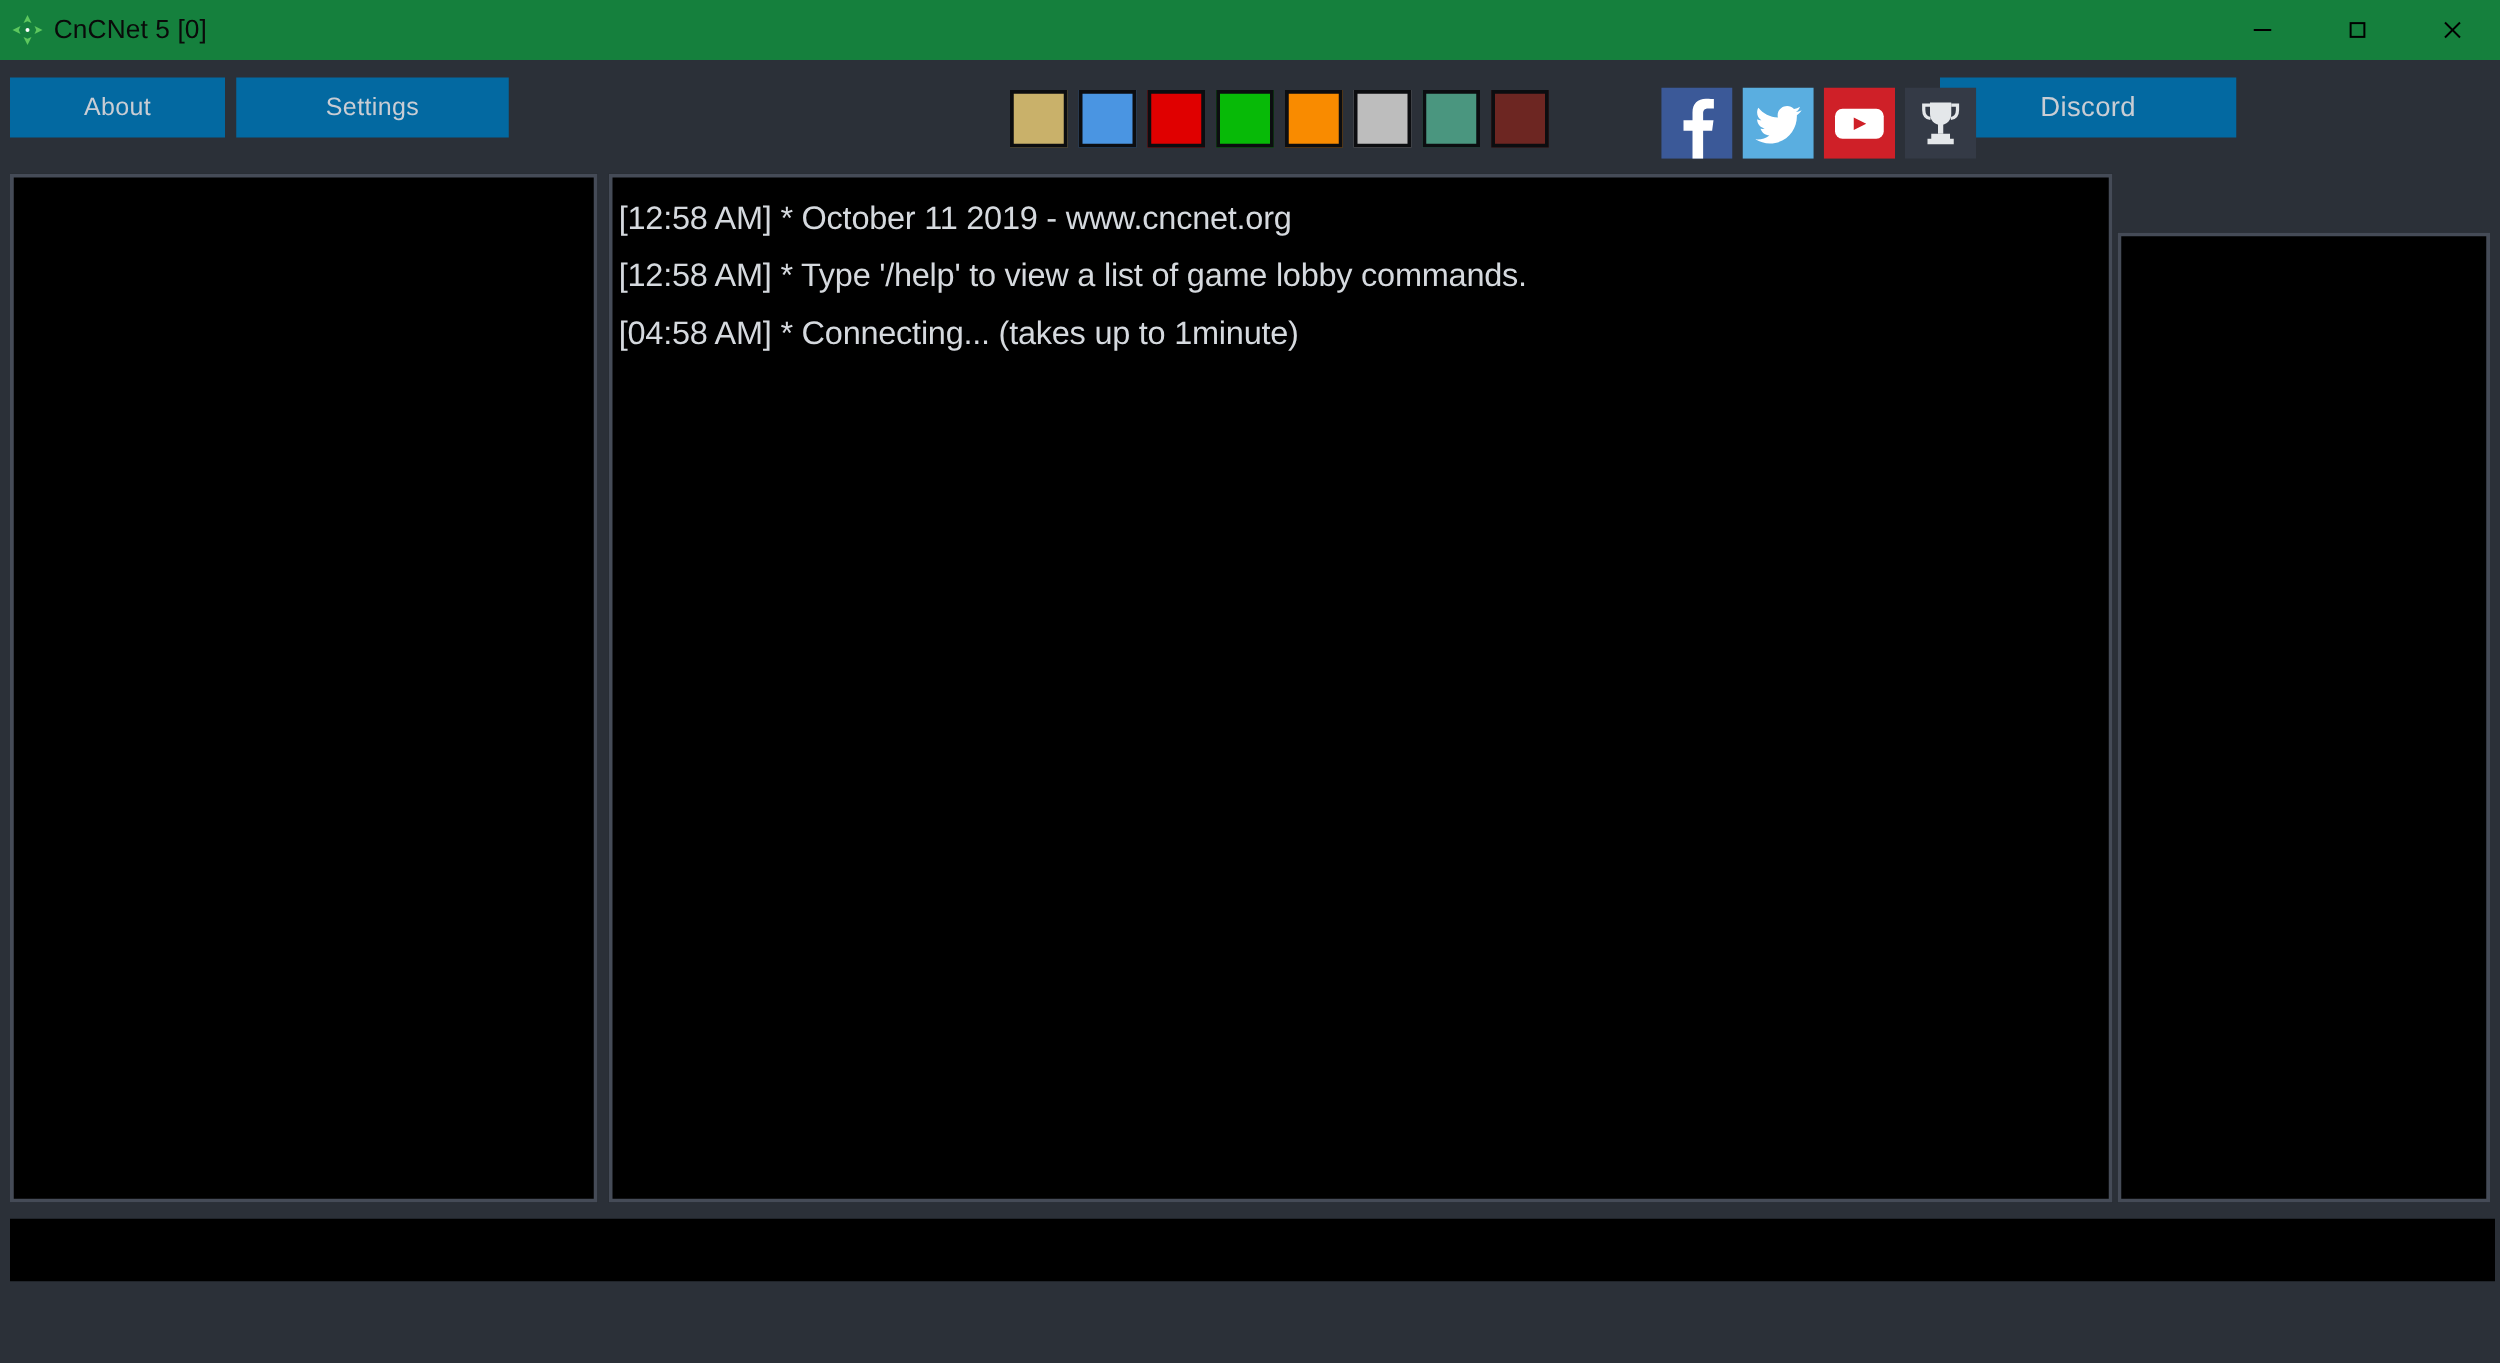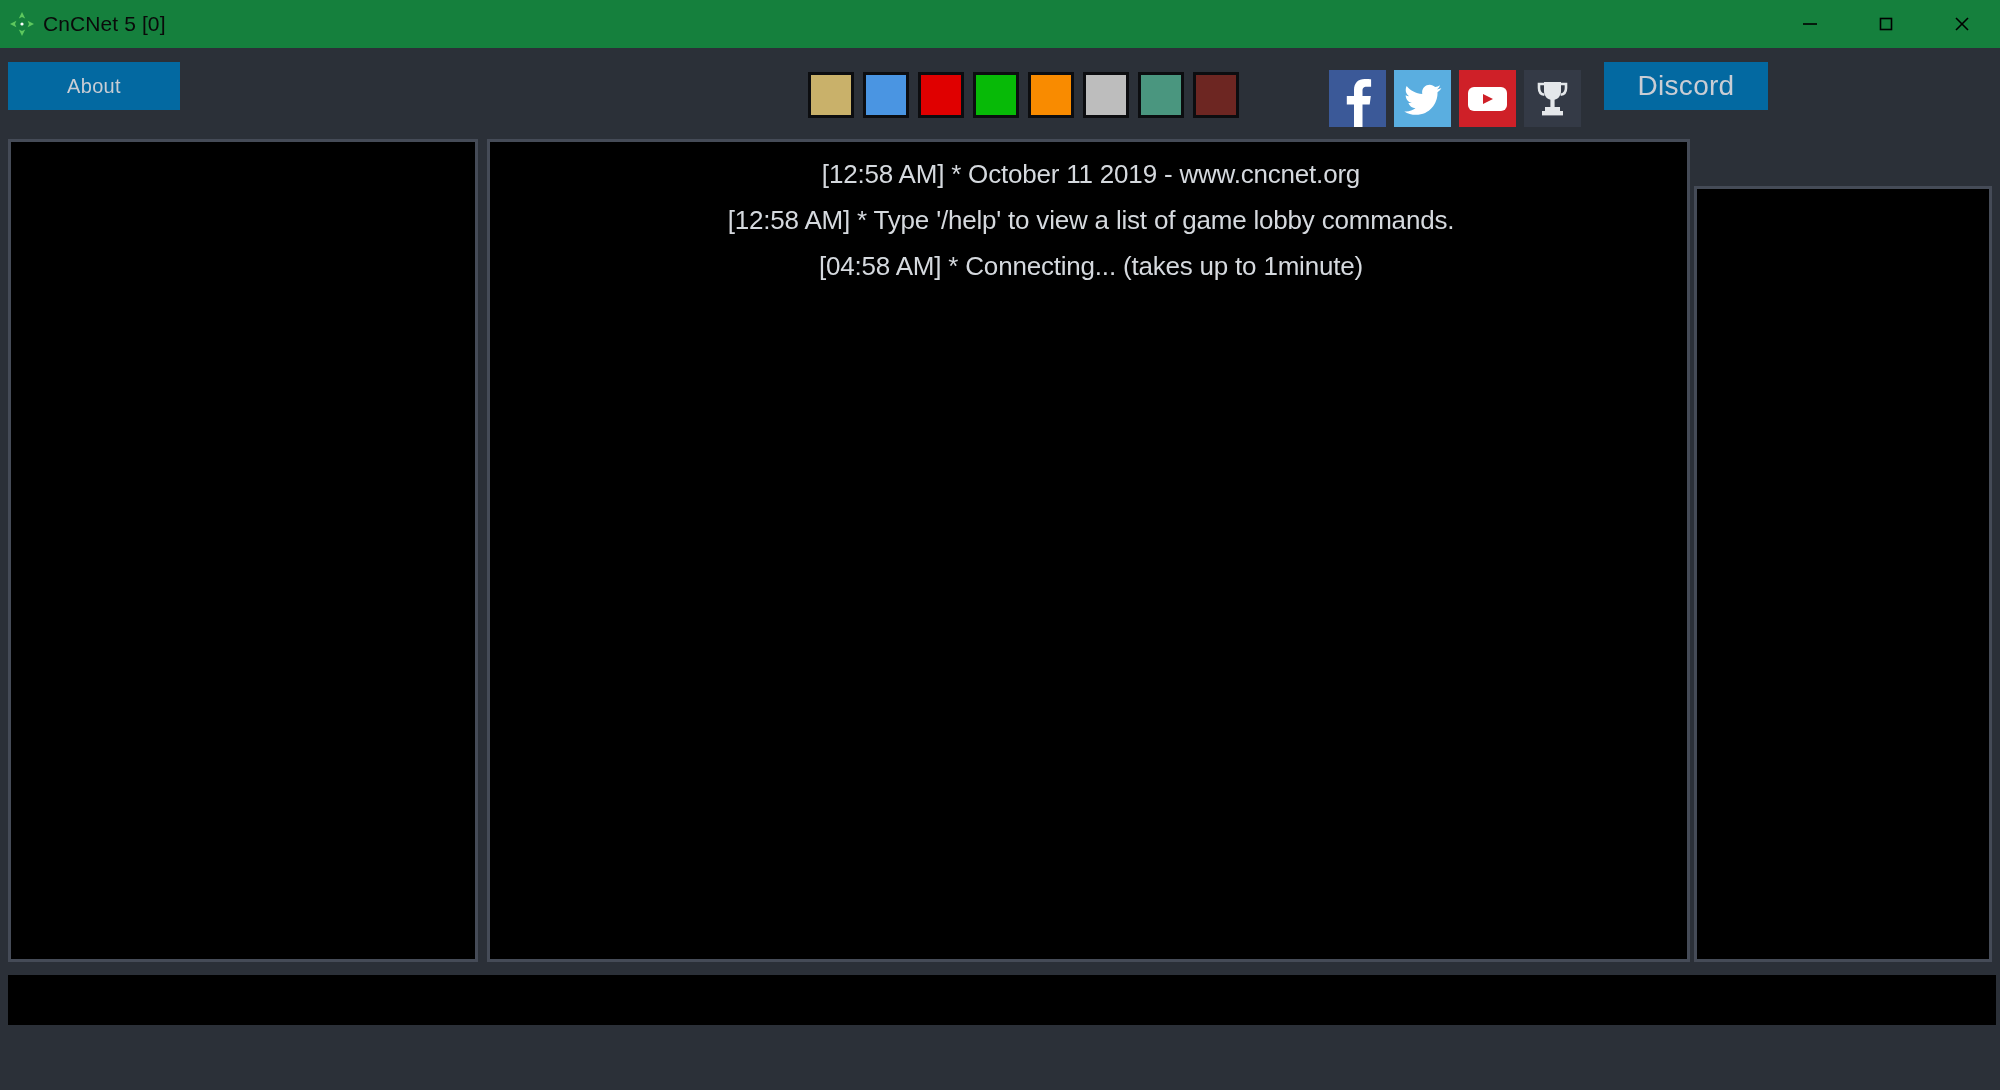--- a/index.html
+++ b/index.html
@@ -81,21 +81,21 @@
     font-size: 20px;
     display: flex;
     align-items: center;
     justify-content: center;
     letter-spacing: 0.3px;
     border: none;
     box-sizing: border-box;
   }
   #btn-about   { left: 8px;   width: 172px; }
   #btn-settings{ left: 189px; width: 218px; }
-  #btn-discord { left: 1604px; width: 164px; font-size: 28px; }
+  #btn-discord { left: 1552px; width: 237px; font-size: 22px; }
 
   .swatches {
     position: absolute;
     top: 72px;
     left: 808px;
     display: flex;
     gap: 9px;
   }
   .swatch {
     width: 46px;
@@ -155,21 +155,20 @@
   .side-icon {
     width: 32px;
     height: 32px;
     flex: none;
     display: block;
   }
   .side-icon svg { display: block; }
 
   .chat-lines {
     padding: 9px 0 0 5px;
-    text-align: center;
   }
   .chat-line {
     color: #d5d9de;
     font-size: 26px;
     line-height: 46px;
     white-space: nowrap;
     font-family: "Liberation Sans", sans-serif;
     letter-spacing: -0.2px;
   }
 
@@ -213,20 +212,21 @@
         <svg width="22" height="22" viewBox="0 0 22 22">
             <line x1="5" y1="5" x2="17" y2="17" stroke="#000" stroke-width="1.6"></line>
             <line x1="17" y1="5" x2="5" y2="17" stroke="#000" stroke-width="1.6"></line>
           </svg>
       </div>
     </div>
   </div>
 
   <div class="toolbar">
     <div class="tool-btn" id="btn-about">About</div>
+    <div class="tool-btn" id="btn-settings">Settings</div>
     <div class="tool-btn" id="btn-discord">Discord</div>
   </div>
 
   <div class="swatches">
     <div class="swatch" style="background: rgb(201, 177, 106);"></div>
     <div class="swatch" style="background: rgb(74, 149, 226);"></div>
     <div class="swatch" style="background: rgb(224, 0, 0);"></div>
     <div class="swatch" style="background: rgb(7, 186, 7);"></div>
     <div class="swatch" style="background: rgb(249, 139, 0);"></div>
     <div class="swatch" style="background: rgb(189, 189, 189);"></div>

